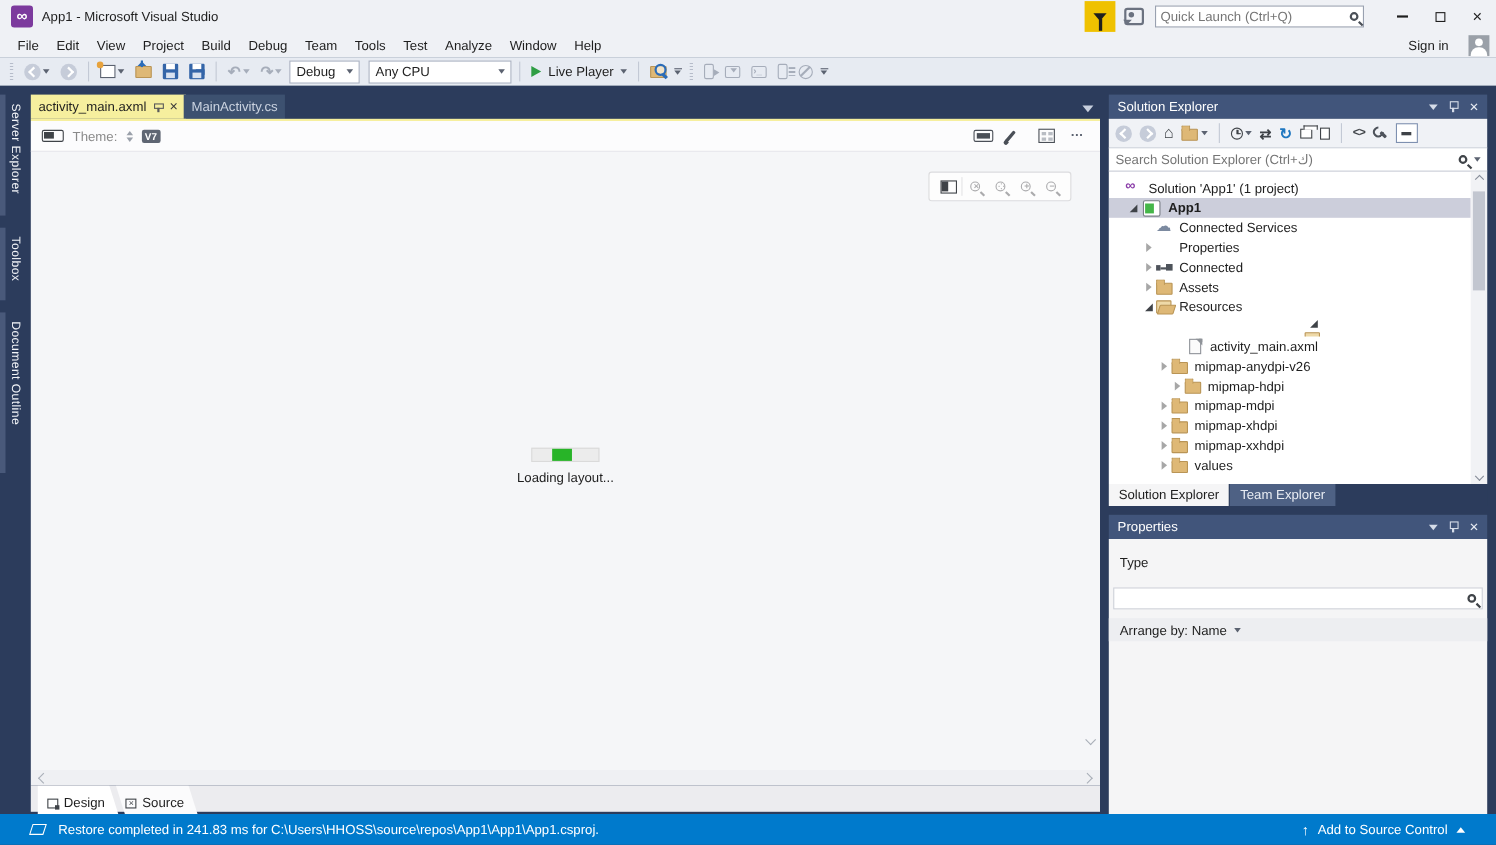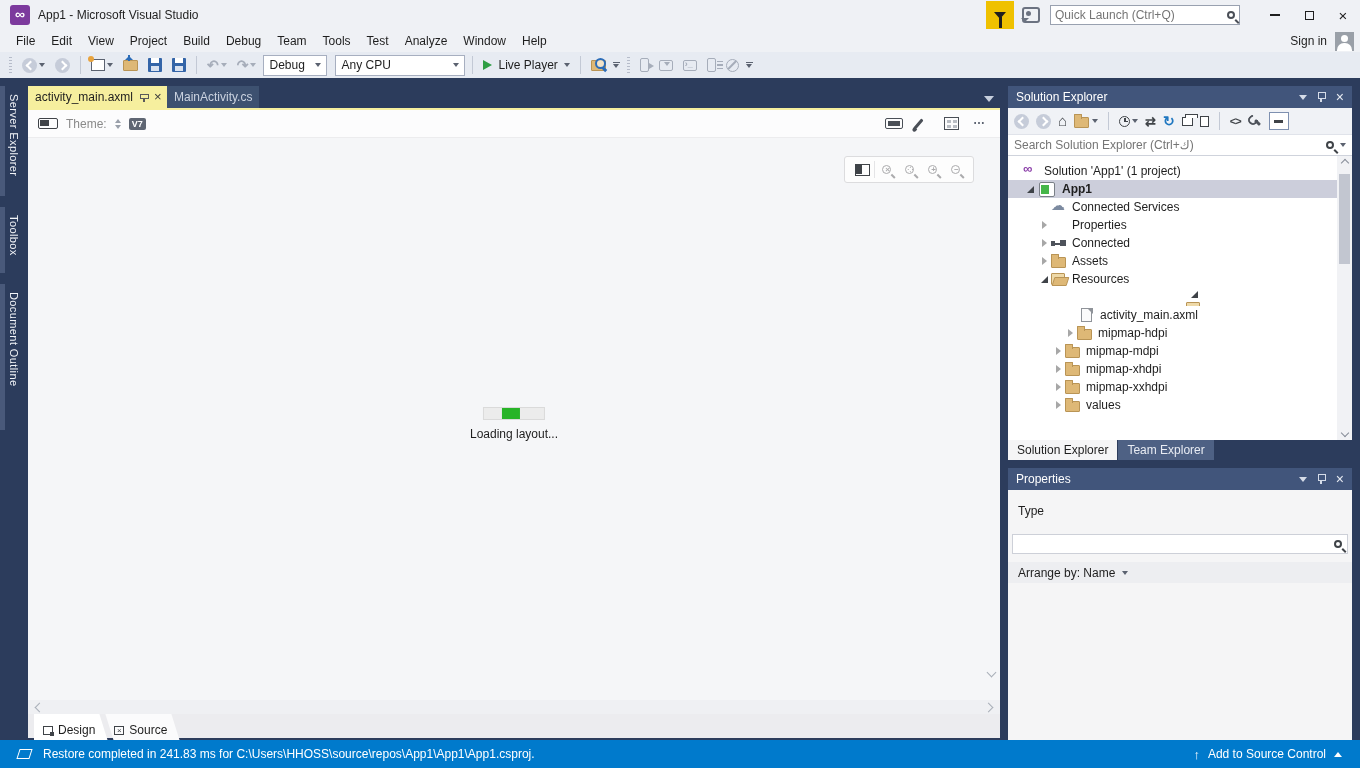--- a/index.html
+++ b/index.html
@@ -20,21 +20,21 @@
   .mag{width:8px;height:8px;border:2px solid #4A4F57;border-radius:50%;position:relative;flex:0 0 8px}
   .mag::after{content:"";position:absolute;width:2px;height:5px;background:#4A4F57;left:7px;top:6px;transform:rotate(-45deg)}
   .wbtn{width:34px;height:26px;display:flex;align-items:center;justify-content:center;color:#1e1e1e}
   .min-glyph{width:10px;height:2px;background:#1e1e1e}
   .restore-glyph{width:9px;height:9px;border:1.5px solid #1e1e1e;position:relative;background:#EFF1F5}
   .restore-glyph::before{content:"";position:absolute;left:2px;top:-4px;width:9px;height:9px;border:1.5px solid #1e1e1e;z-index:-1}
   .close-glyph{font-size:15px;line-height:15px}
   
   #menubar{position:absolute;left:0;top:30px;width:1360px;height:22px;background:#EFF1F5;display:flex;align-items:center;padding-left:8px}
   .menu-item{padding:2px 8px;color:#1e1e1e}
-  #menubar-right{position:absolute;right:6px;top:30px;height:22px;display:flex;align-items:center;gap:8px}
+  #menubar-right{position:absolute;right:6px;top:30px;height:22px;display:flex;align-items:center;gap:18px}
   #signin-label{color:#1e1e1e}
   #avatar{width:19px;height:19px;background:#9AA0A8;position:relative;overflow:hidden}
   #avatar::before{content:"";position:absolute;left:6px;top:3px;width:7px;height:7px;border-radius:50%;background:#fff}
   #avatar::after{content:"";position:absolute;left:2px;top:11px;width:15px;height:8px;border-radius:7px 7px 0 0;background:#fff}
   
   #toolbar{position:absolute;left:0;top:52px;width:1360px;height:26px;background:#E7EBF2;display:flex;align-items:center;gap:4px;padding-left:6px}
   .grip{width:3px;height:16px;background:repeating-linear-gradient(#B6BCCA 0 1px,transparent 1px 3px);margin:0 3px}
   .tsep{width:1px;height:18px;background:#C3C9D5;margin:0 3px}
   .tbtn{height:22px;display:flex;align-items:center;padding:0 3px;gap:2px}
   .navcirc{width:15px;height:15px;border-radius:50%;background:#C6CCD9;position:relative}
@@ -200,21 +200,21 @@
   .se-btab{height:20px;display:flex;align-items:center;padding:0 9px;font-size:12px}
   .se-btab.on{background:#F5F5F6;color:#1e1e1e}
   .se-btab.off{background:#4E6184;color:#E8ECF3}
   #properties{position:absolute;left:0;top:390px;width:344px;height:272px;display:flex;flex-direction:column}
   #props-body{flex:1;background:#F5F5F6;position:relative}
   #props-type{position:absolute;left:10px;top:14px;color:#1e1e1e}
   #props-search{position:absolute;left:4px;top:44px;right:4px;height:20px;background:#fff;border:1px solid #CDD0D8;display:flex;align-items:center;padding:0 5px}
   #props-search input{flex:1;border:none;outline:none;font-size:12px}
   #props-arrange{position:absolute;left:0;top:72px;right:0;height:21px;background:#EDEEF1;display:flex;align-items:center;gap:7px;padding:0 10px;color:#1e1e1e}
   
-  #statusbar{position:absolute;left:0;top:740px;width:1360px;height:28px;background:#007ACC;color:#fff;display:flex;align-items:center;padding:0 18px}
+  #statusbar{position:absolute;left:0;top:740px;width:1360px;height:28px;background:#007ACC;color:#fff;display:flex;align-items:center;padding:0 28px}
   #status-icon{width:13px;height:10px;border:1.5px solid #fff;transform:skewX(-18deg);margin-right:12px}
   #status-right{margin-left:auto;display:flex;align-items:center;gap:8px}
   #sc-arrow{font-size:13px;font-weight:700}
   .tri-up-w{width:0;height:0;border-left:4px solid transparent;border-right:4px solid transparent;border-bottom:5px solid #fff}
 </style>
 </head>
 <body>
 
 <div id="titlebar">
   <div id="vs-logo">∞</div>
@@ -507,20 +507,27 @@
                 <i></i>
               </span>
               <span class="ticon folder-open-icon"></span>
               <span class="lbl">layout</span>
             </div>
             <div class="trow" style="padding-left: 58px;">
               <span class="arr none"></span>
               <span class="ticon file-icon"></span>
               <span class="lbl">activity_main.axml</span>
             </div>
+            <div class="trow" style="padding-left: 44px;">
+              <span class="arr col">
+                <i></i>
+              </span>
+              <span class="ticon folder-icon"></span>
+              <span class="lbl">mipmap-anydpi-v26</span>
+            </div>
             <div class="trow" style="padding-left: 56px;">
               <span class="arr col">
                 <i></i>
               </span>
               <span class="ticon folder-icon"></span>
               <span class="lbl">mipmap-hdpi</span>
             </div>
             <div class="trow" style="padding-left: 44px;">
               <span class="arr col">
                 <i></i>

